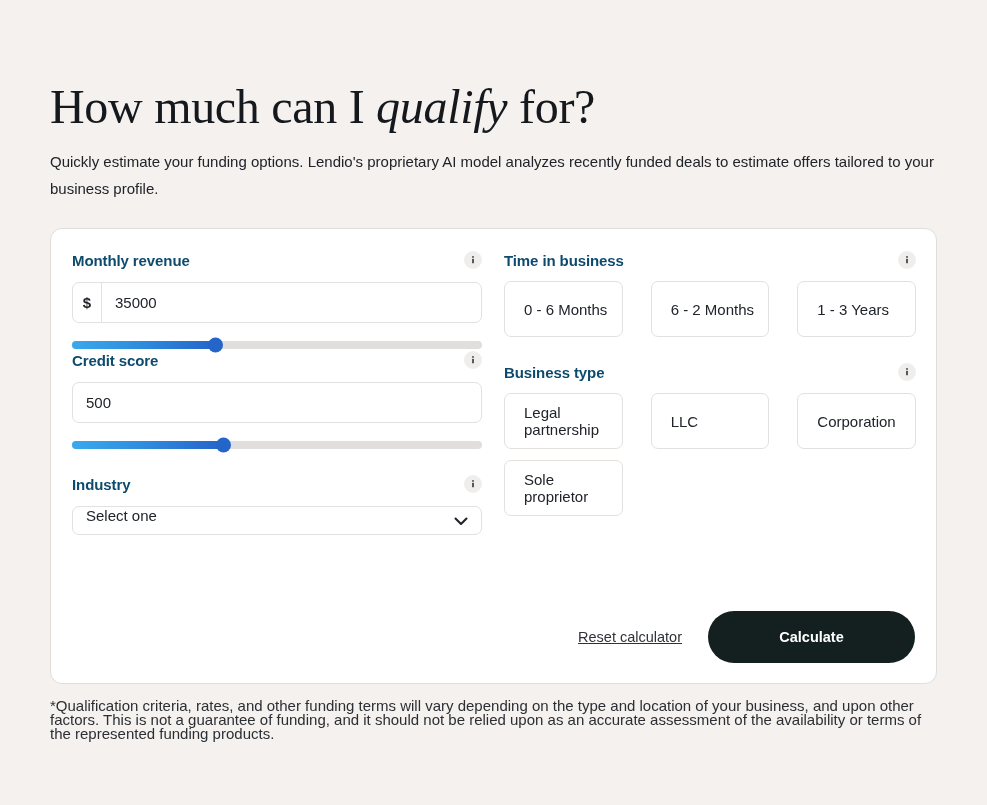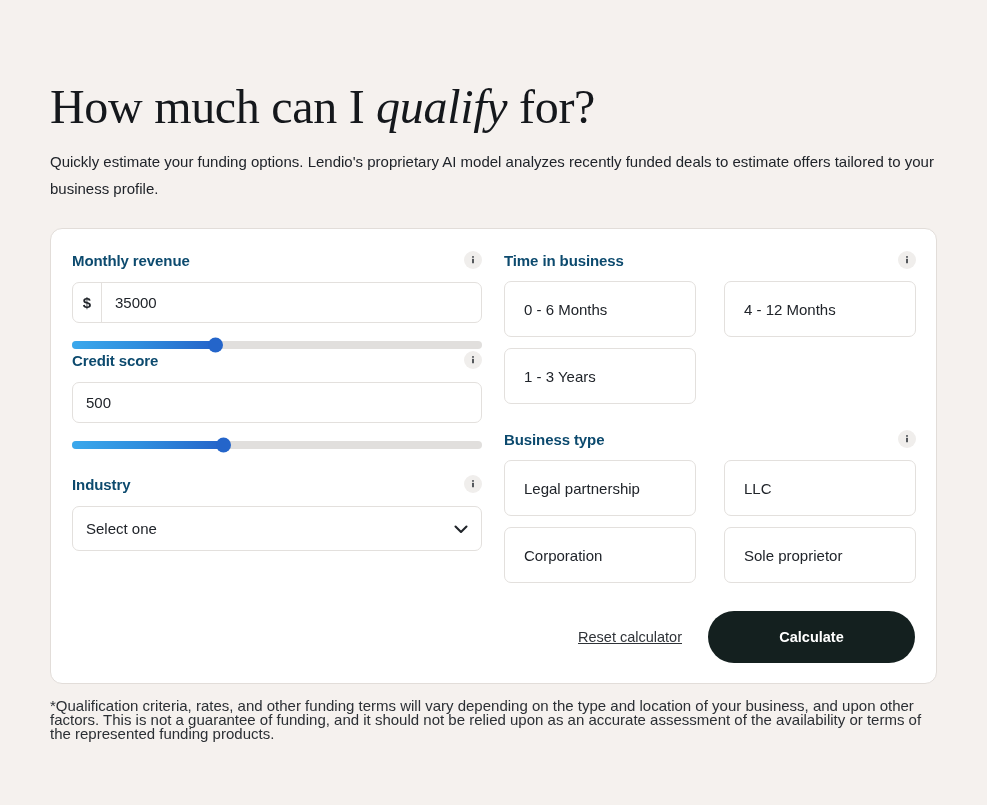--- a/index.html
+++ b/index.html
@@ -165,46 +165,46 @@
     transform: translateY(-50%);
     border-radius: 50%;
     background: #2465ca;
     cursor: pointer;
   }
 
   
   .select-wrap {
     position: relative;
     margin-top: 11px;
-    height: 45px;
+    height: 29px;
     border: 1px solid #e3e0dd;
     border-radius: 7px;
     background: #fff;
     display: flex;
-    align-items: center;
+    align-items: flex-start;
     cursor: pointer;
   }
   .select-value {
     font-size: 15px;
     color: #20242a;
     padding-left: 13px;
   }
   .chevron {
     position: absolute;
     right: 13px;
     top: 50%;
     transform: translateY(-50%);
     display: block;
   }
 
   
   .opt-grid {
     margin-top: 10px;
     display: grid;
-    grid-template-columns: 1fr 1fr;
+    grid-template-columns: 1fr 1fr 1fr;
     gap: 11px 28px;
   }
   .opt {
     height: 56px;
     border: 1px solid #e3e0dd;
     border-radius: 7px;
     background: #fff;
     display: flex;
     align-items: center;
     padding-left: 19px;
@@ -339,21 +339,21 @@
           <span class="field-label">Time in business</span>
           <span class="info-icon">
             <svg width="10" height="10" viewBox="0 0 10 10" aria-hidden="true">
               <circle cx="5" cy="1.9" r="0.95" fill="#3a3f45"></circle>
               <rect x="4.15" y="3.7" width="1.7" height="4.5" rx="0.5" fill="#3a3f45"></rect>
             </svg>
           </span>
         </div>
         <div class="opt-grid">
           <div class="opt">0 - 6 Months</div>
-          <div class="opt">4 - 12 Months</div>
+          <div class="opt">6 - 2 Months</div>
           <div class="opt">1 - 3 Years</div>
         </div>
       </div>
 
       <div style="margin-top:24px">
         <div class="label-row">
           <span class="field-label">Business type</span>
           <span class="info-icon">
             <svg width="10" height="10" viewBox="0 0 10 10" aria-hidden="true">
               <circle cx="5" cy="1.9" r="0.95" fill="#3a3f45"></circle>

